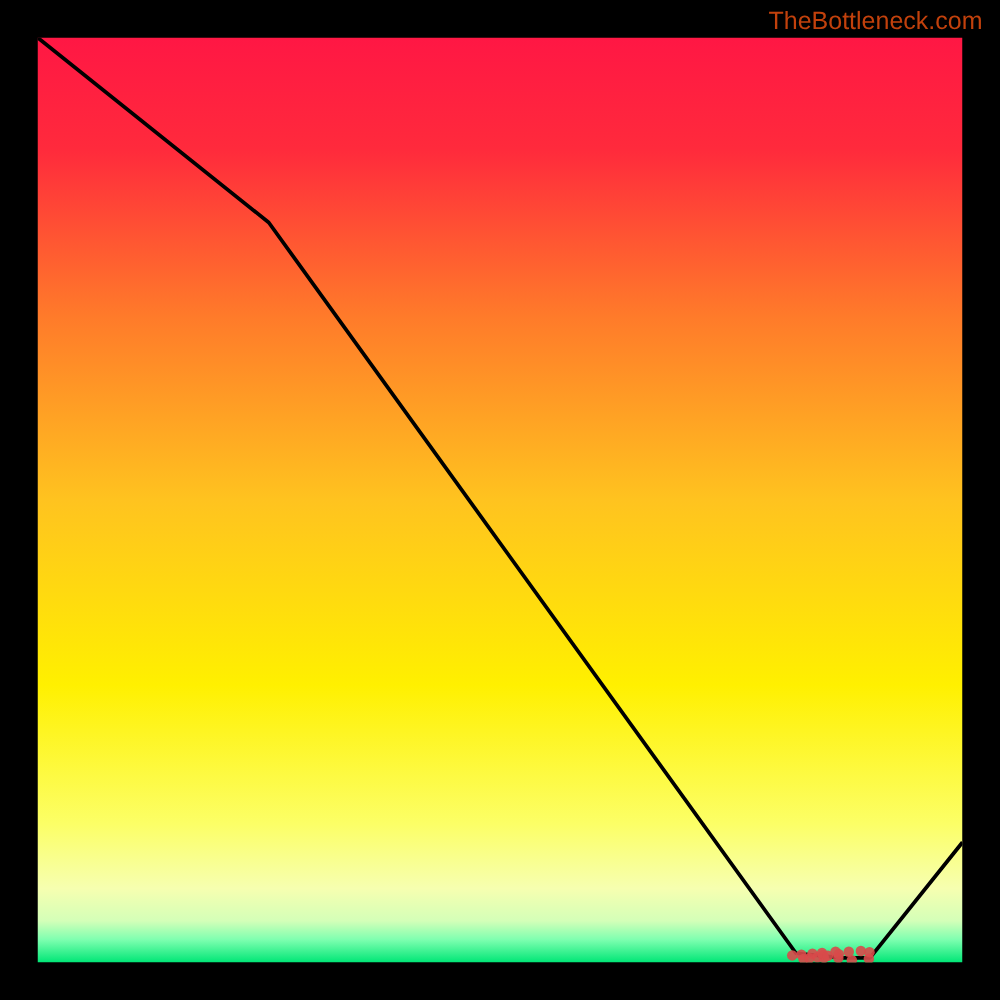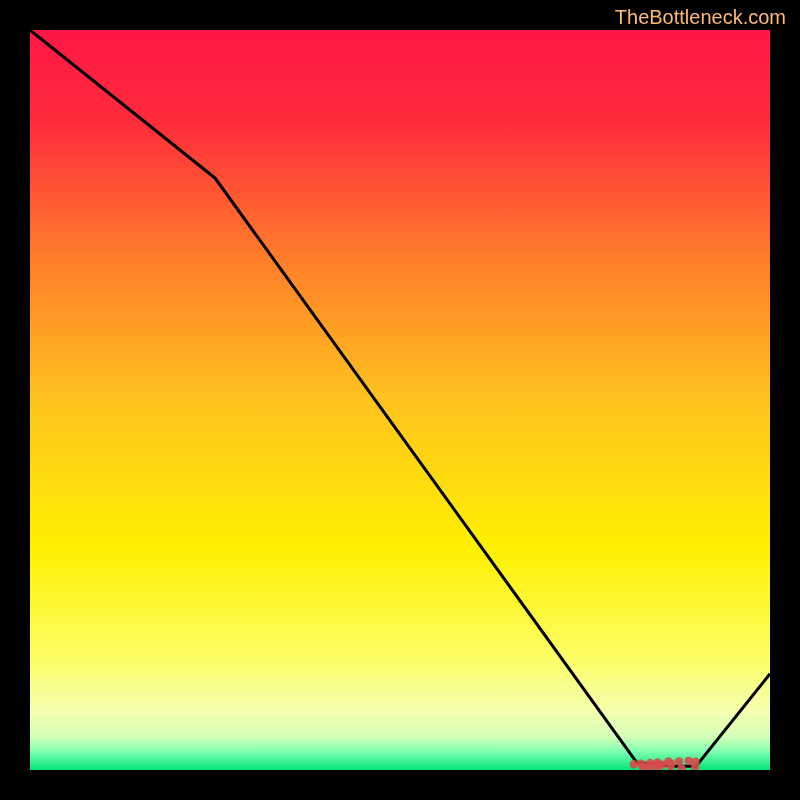--- a/index.html
+++ b/index.html
@@ -8,21 +8,21 @@
     background: #000;
     width: 800px;
     height: 800px;
     position: relative;
     font-family: Arial, sans-serif;
   }
   .watermark {
     position: absolute;
     top: 6px;
     right: 14px;
-    color: #fdba74;
+    color: #c2410c;
     font-size: 20px;
     font-weight: 500;
     z-index: 10;
   }
   .plot-area {
     position: absolute;
     left: 30px;
     top: 30px;
     width: 740px;
     height: 740px;

